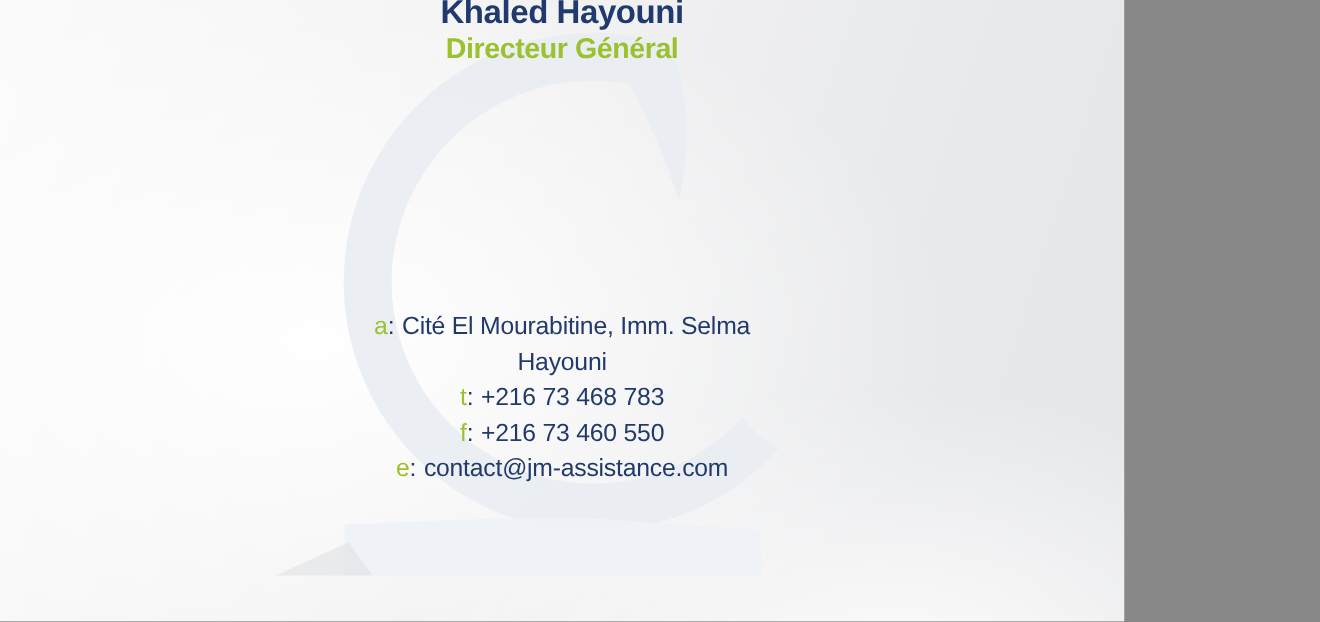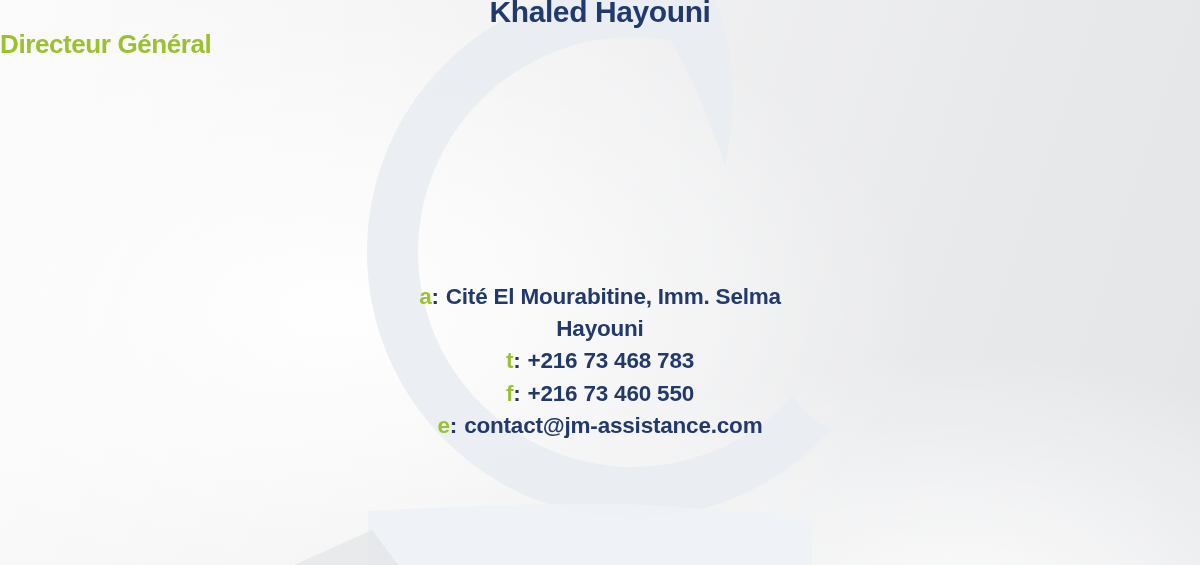--- a/index.html
+++ b/index.html
@@ -1,41 +1,42 @@
 <!DOCTYPE html>
 <html><head>
 <meta charset="utf-8">
 <style>
   html,body{margin:0;padding:0;background:#888;}
   .stage{
     position:relative;
-    width:1200px;height:565px;
+    width:1022px;height:565px;
     overflow:hidden;
     font-family:"Liberation Sans","DejaVu Sans",sans-serif;
     background:
       radial-gradient(900px 520px at 28% 55%, rgba(255,255,255,0.95), rgba(255,255,255,0) 65%),
       radial-gradient(760px 430px at 80% 108%, rgba(255,255,255,0.85), rgba(255,255,255,0) 60%),
       linear-gradient(108deg,#fbfbfb 0%,#f2f2f3 42%,#e8e9eb 76%,#e5e6e8 100%);
   }
   .watermark{position:absolute;inset:0;width:100%;height:100%;}
   .name{
     position:absolute;top:-5px;left:0;right:0;
     text-align:center;
     font-size:30px;font-weight:700;letter-spacing:-0.4px;
     color:#203a6e;
   }
   .jobtitle{
     position:absolute;top:29px;left:0;right:0;
+    text-align:center;
     font-size:26px;font-weight:700;letter-spacing:-0.4px;
     color:#9cc12f;
   }
   .info{
     position:absolute;top:281px;left:0;right:0;
     text-align:center;
-    font-size:22.5px;font-weight:700;letter-spacing:-0.2px;
+    font-size:22.5px;font-weight:400;letter-spacing:-0.2px;
     line-height:32.2px;
     color:#213a6b;
   }
   .g{color:#9cc12f;}
   .n{color:#213a6b;}
   .v{margin-left:7px;}
 </style>
 </head>
 <body>
 

